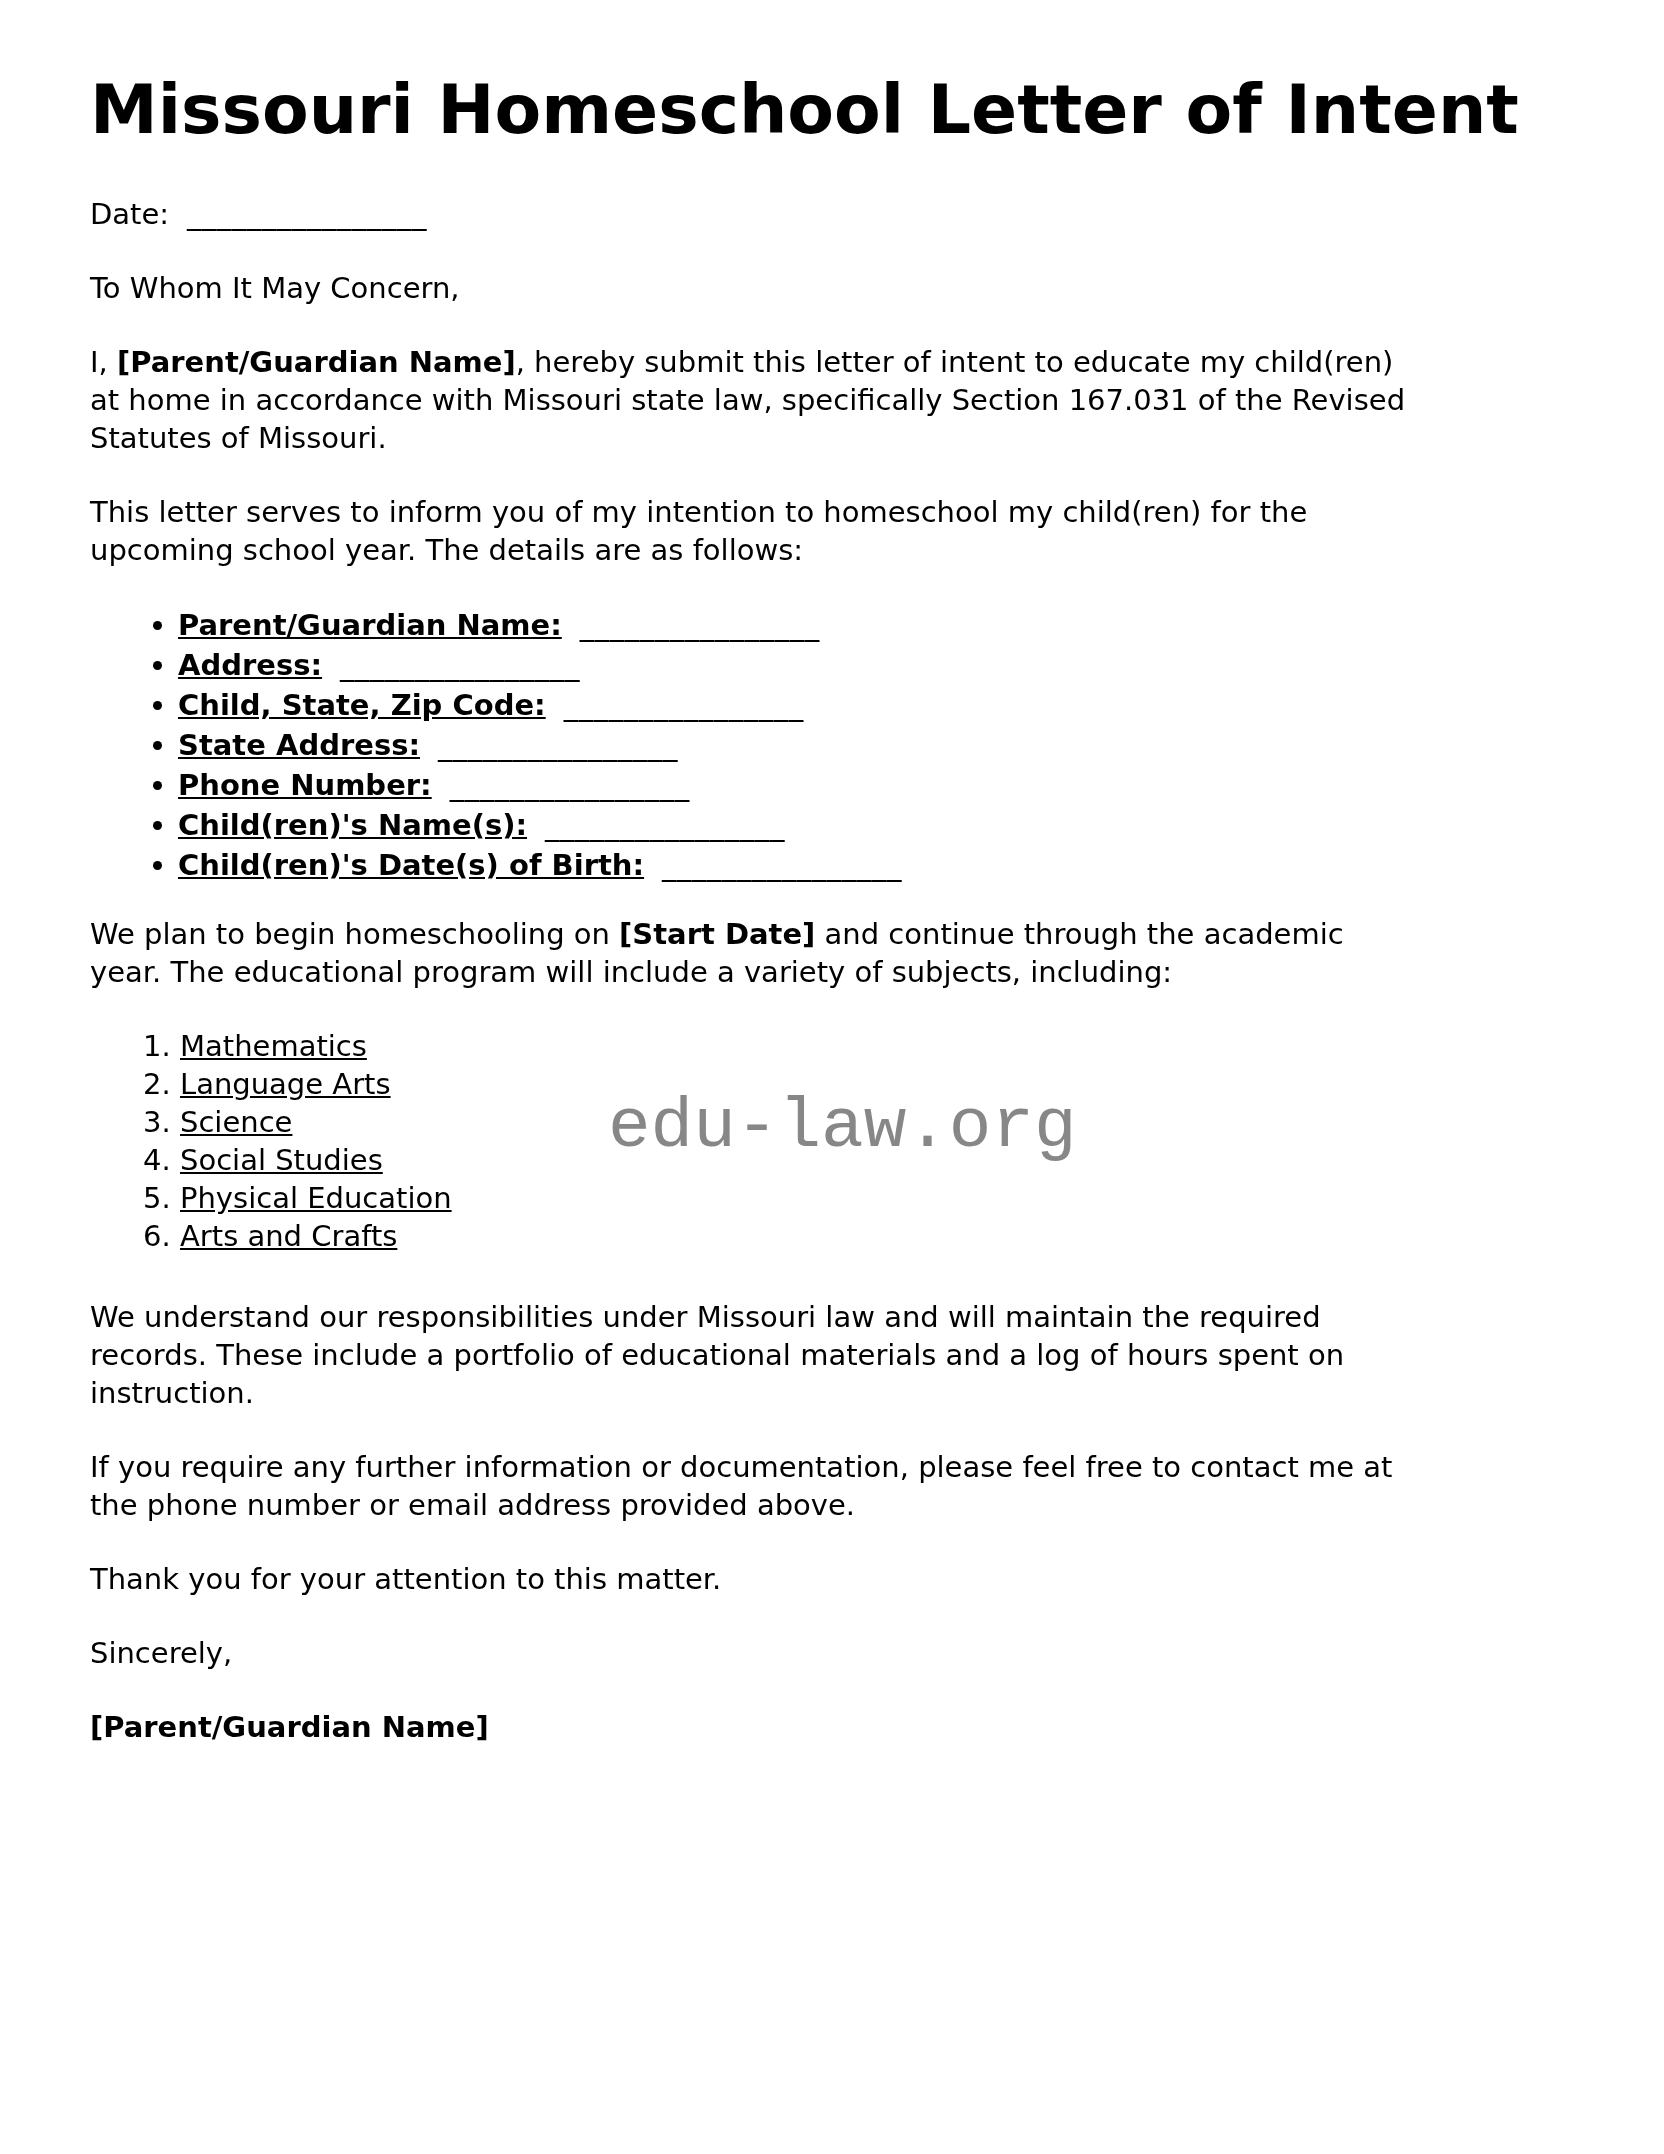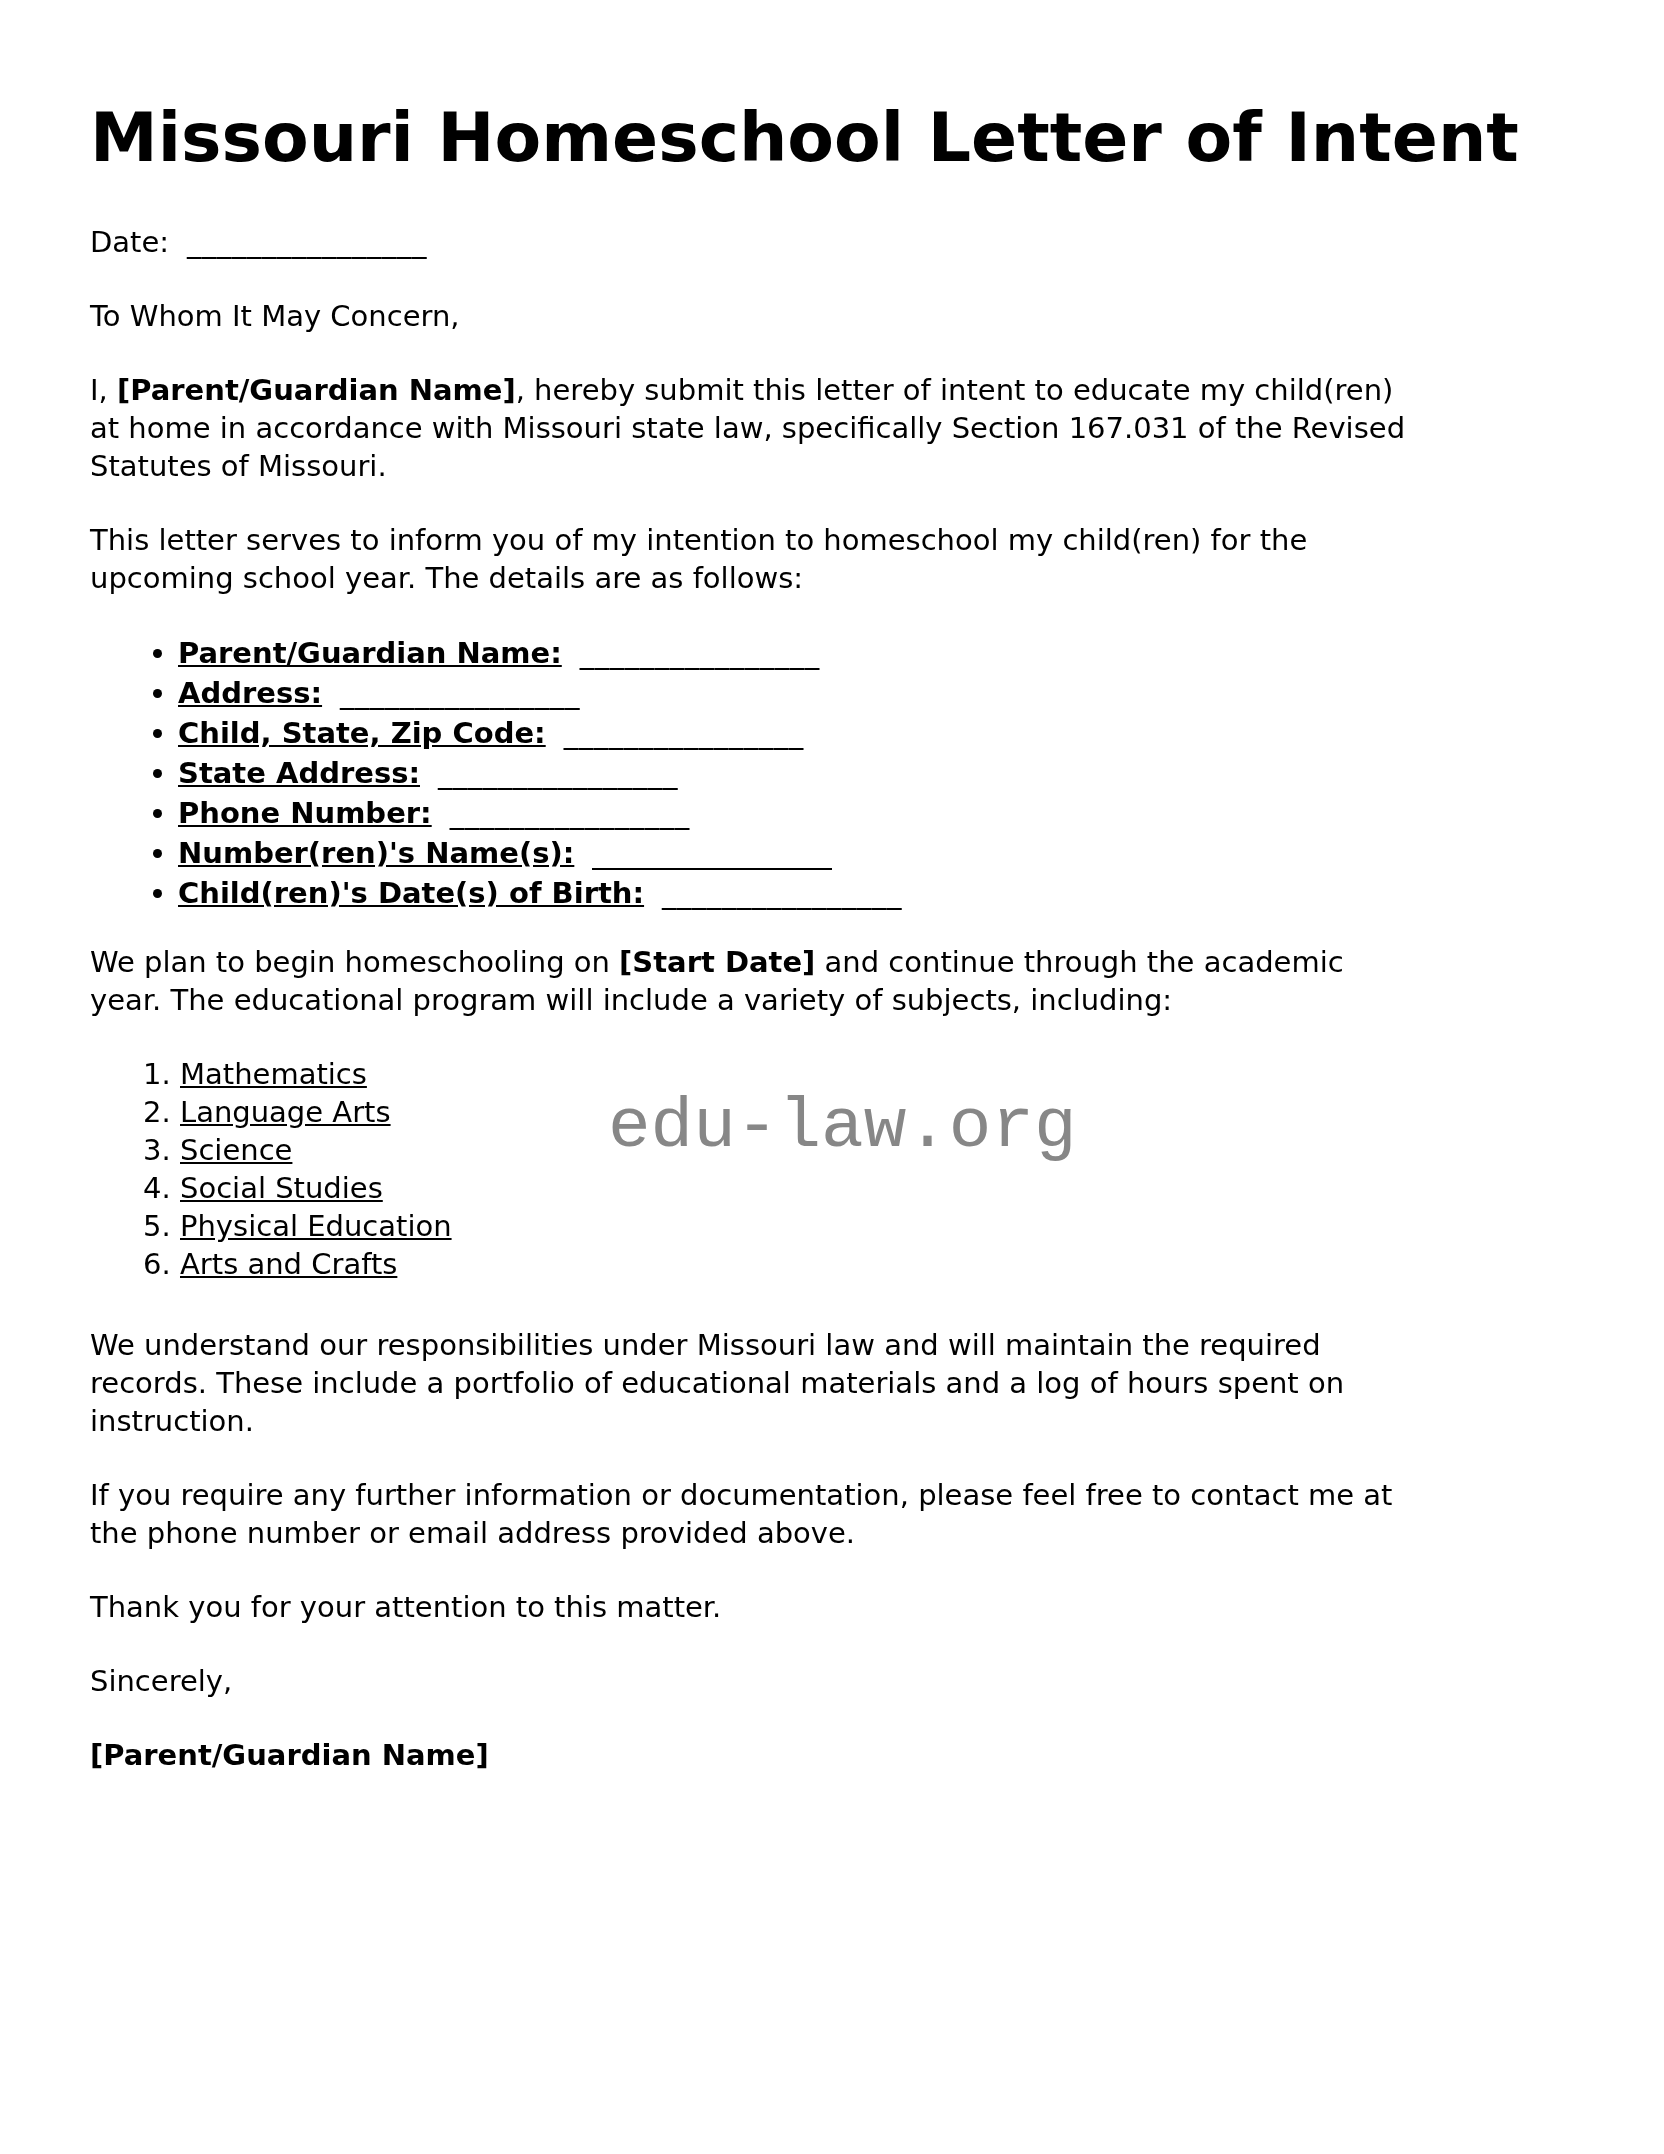--- a/index.html
+++ b/index.html
@@ -1,20 +1,20 @@
 <!DOCTYPE html>
 <html><head>
 <meta charset="utf-8">
 <style>
   html, body { margin: 0; padding: 0; background: #ffffff; }
   .page {
     width: 1664px;
     height: 2154px;
     box-sizing: border-box;
-    padding: 100px 90px 0 90px;
+    padding: 72px 90px 0 90px;
     position: relative;
     background: #ffffff;
     color: #000000;
     font-family: "DejaVu Sans", sans-serif;
     font-size: 29px;
     line-height: 38px;
     overflow: hidden;
   }
   h1.doc-title {
     font-size: 68px;
@@ -71,21 +71,21 @@
 
   <p>This letter serves to inform you of my intention to homeschool my child(ren) for the
 upcoming school year. The details are as follows:</p>
 
   <ul class="details">
     <li><strong>Parent/Guardian Name:</strong><span class="blank">________________</span></li>
     <li><strong>Address:</strong><span class="blank">________________</span></li>
     <li><strong>Child, State, Zip Code:</strong><span class="blank">________________</span></li>
     <li><strong>State Address:</strong><span class="blank">________________</span></li>
     <li><strong>Phone Number:</strong><span class="blank">________________</span></li>
-    <li><strong>Number(ren)'s Name(s):</strong><span class="blank">________________</span></li>
+    <li><strong>Child(ren)'s Name(s):</strong><span class="blank">________________</span></li>
     <li><strong>Child(ren)'s Date(s) of Birth:</strong><span class="blank">________________</span></li>
   </ul>
 
   <p><span>We plan to begin homeschooling on </span><strong>[Start Date]</strong><span> and continue through the academic
 year. The educational program will include a variety of subjects, including:</span></p>
 
   <ol class="subjects">
     <li>Mathematics</li>
     <li>Language Arts</li>
     <li>Science</li>

